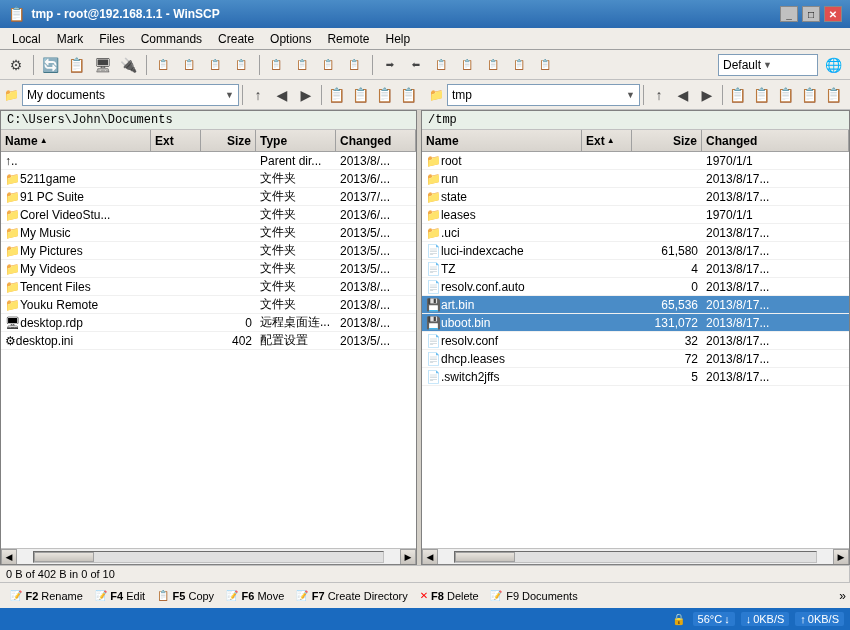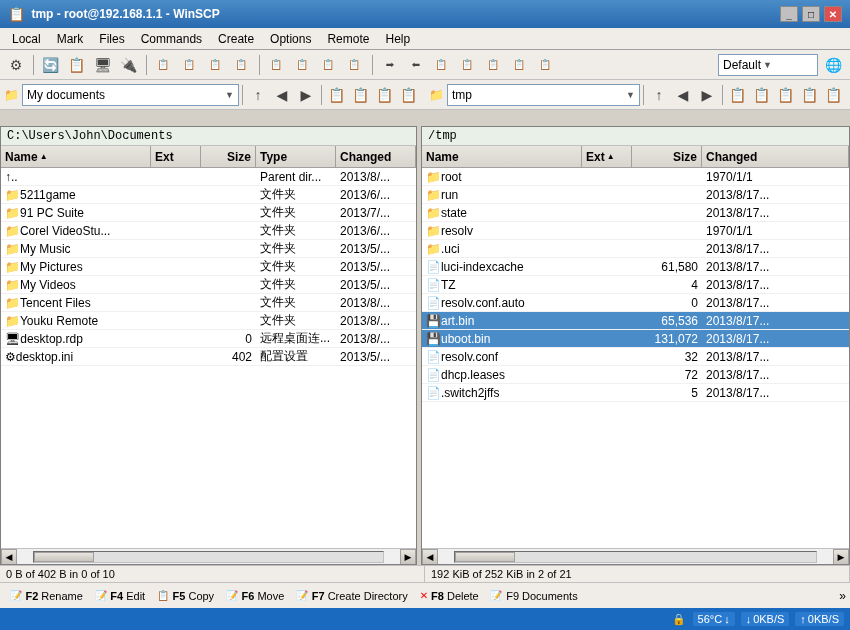--- a/index.html
+++ b/index.html
@@ -134,21 +134,20 @@
       cursor: pointer;
     }
     .path-combo-text { font-size: 12px; }
 
     
     #main-content {
       flex: 1;
       display: flex;
       flex-direction: column;
       overflow: hidden;
-      margin-top: 16px;
     }
 
     
     .file-panel {
       flex: 1;
       display: flex;
       flex-direction: column;
       background: white;
       border: 1px solid #808080;
       overflow: hidden;
@@ -734,21 +733,21 @@
         <span style="font-size:12px;color:#d4a017">📁</span>
         <span>state</span>
       </div>
       <div class="file-cell rp-ext"></div>
       <div class="file-cell rp-size" style="justify-content:flex-end"></div>
       <div class="file-cell" style="flex:1;">2013/8/17...</div>
     </div>
             <div class="file-row">
       <div class="file-cell rp-name">
         <span style="font-size:12px;color:#d4a017">📁</span>
-        <span>resolv</span>
+        <span>leases</span>
       </div>
       <div class="file-cell rp-ext"></div>
       <div class="file-cell rp-size" style="justify-content:flex-end"></div>
       <div class="file-cell" style="flex:1;">1970/1/1</div>
     </div>
             <div class="file-row">
       <div class="file-cell rp-name">
         <span style="font-size:12px;color:#d4a017">📁</span>
         <span>.uci</span>
       </div>
@@ -836,21 +835,20 @@
           </div>
           <div class="scrollbar-arrow">▶</div>
         </div>
       </div>
     </div>
 
   </div>
 
   <div id="status-area">
     <div class="status-bar">0 B of 402 B in 0 of 10</div>
-    <div class="status-bar">192 KiB of 252 KiB in 2 of 21</div>
   </div>
 </div>
 
 <div id="bottom-toolbar">
     <div class="bottom-btn">
       <span style="font-size:10px">📝</span>
       <span style="font-weight:bold;color:#000">F2</span> 
       <span>Rename</span>
     </div>
     <div class="bottom-btn">

